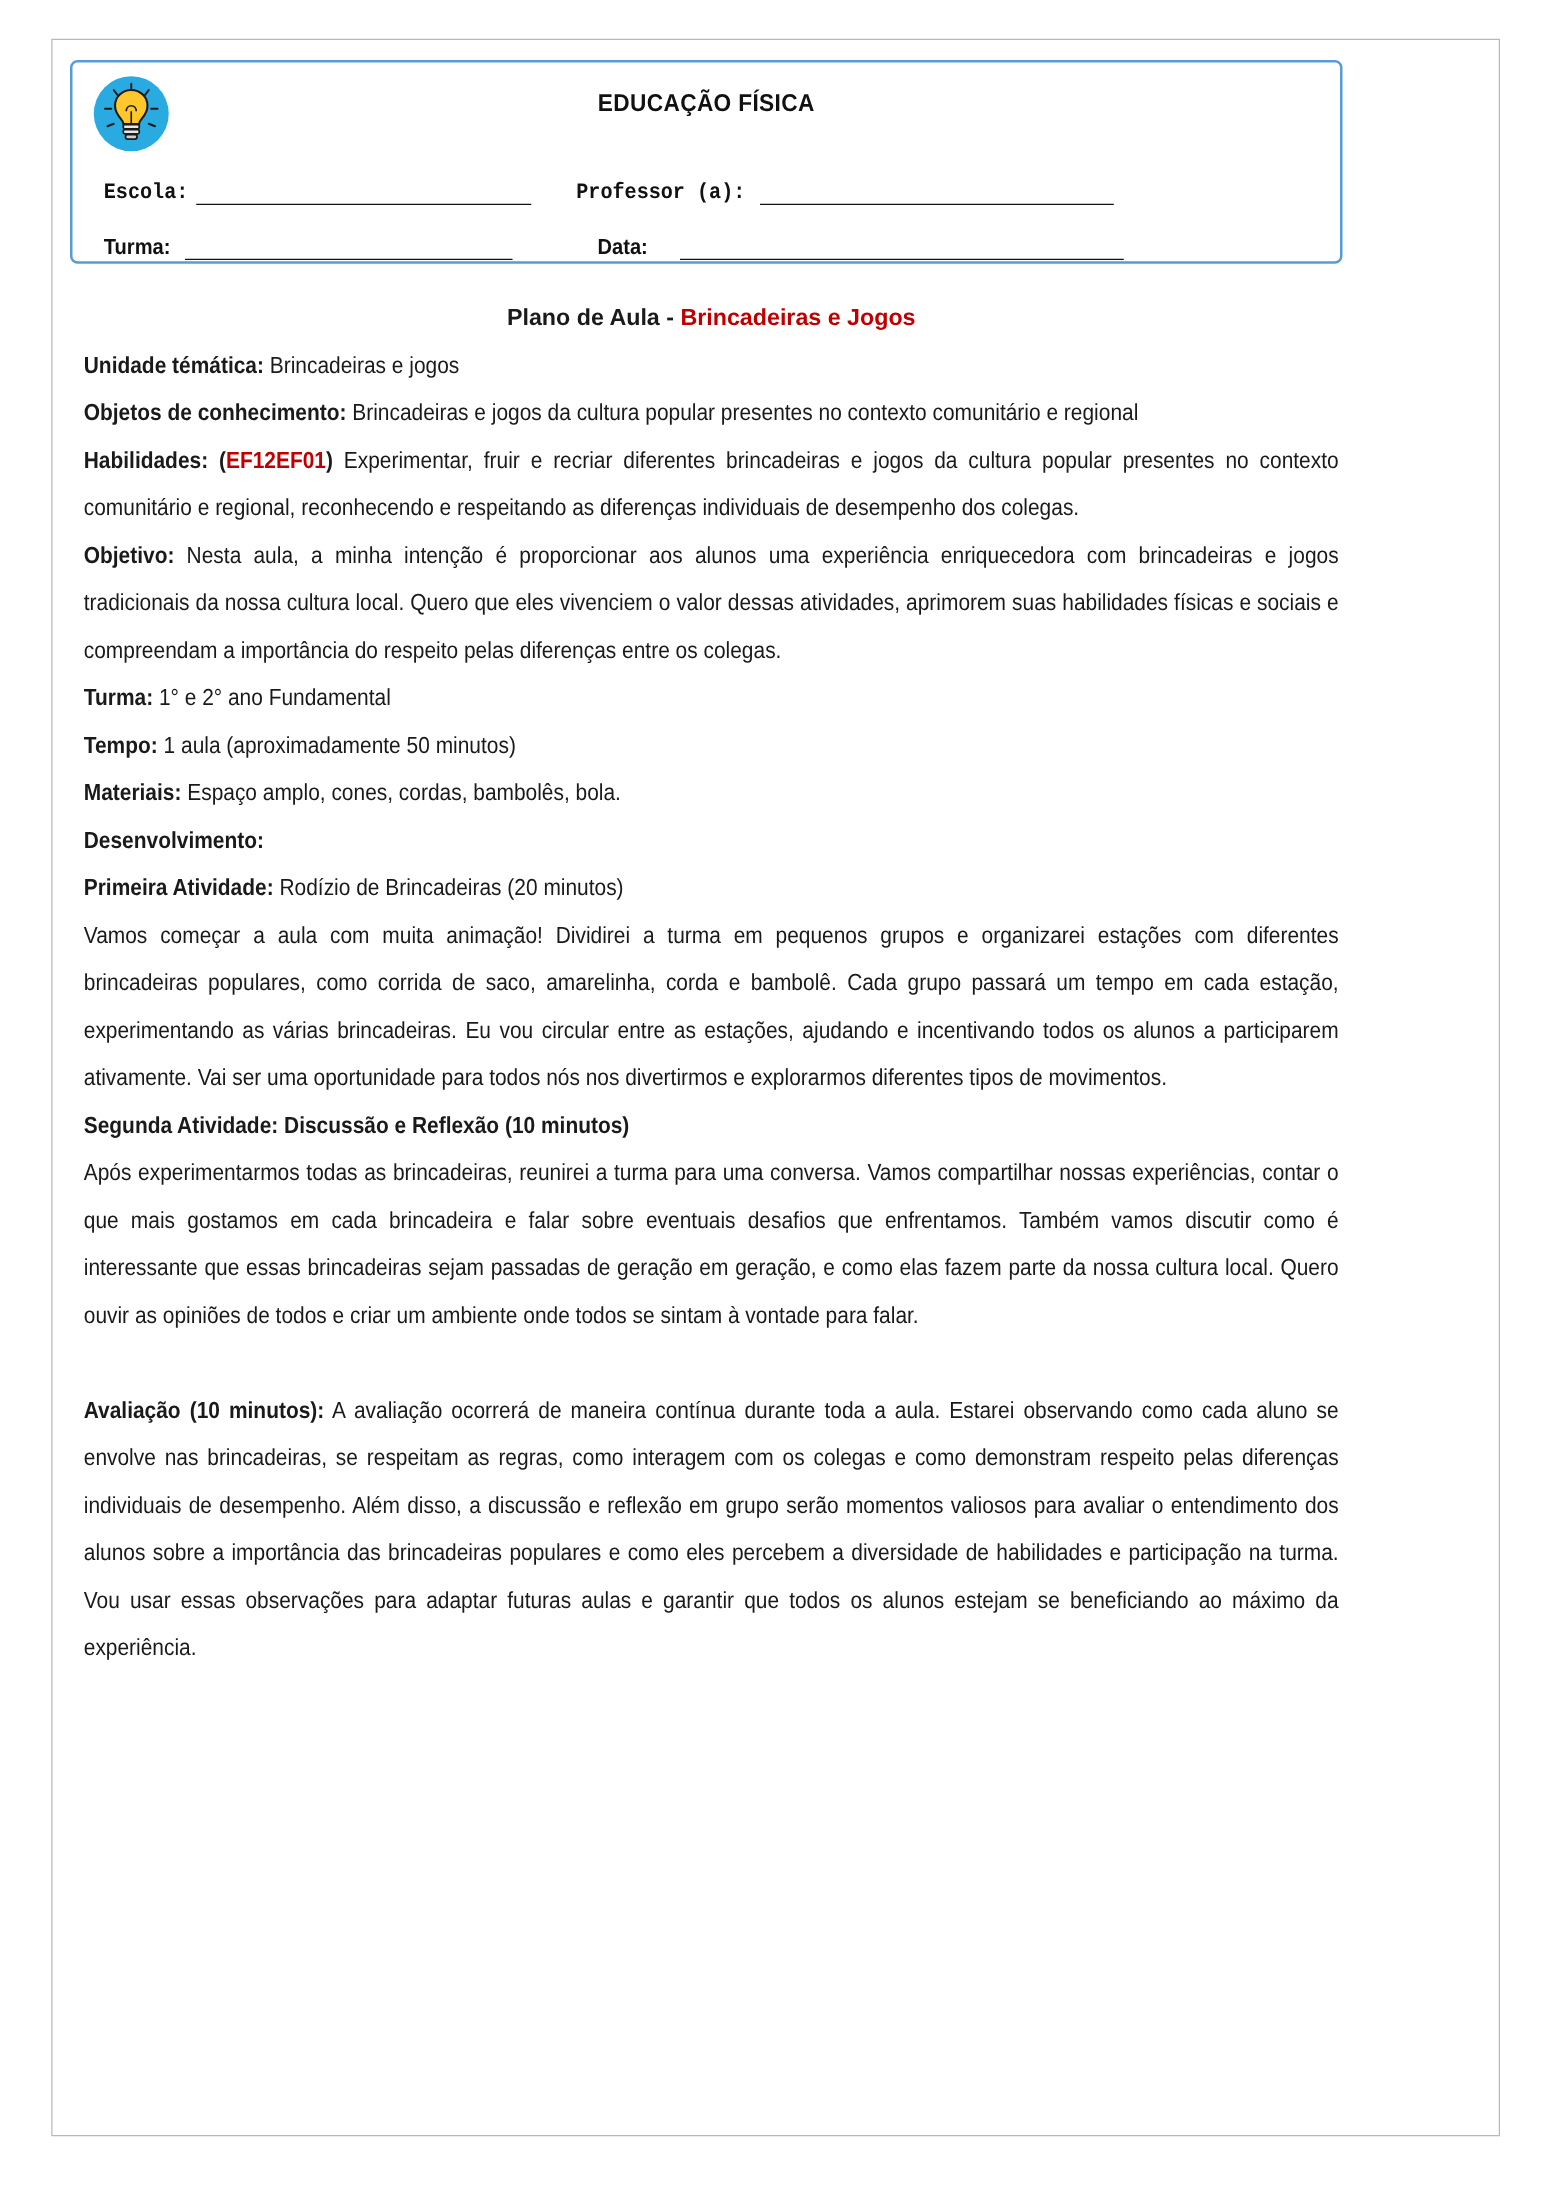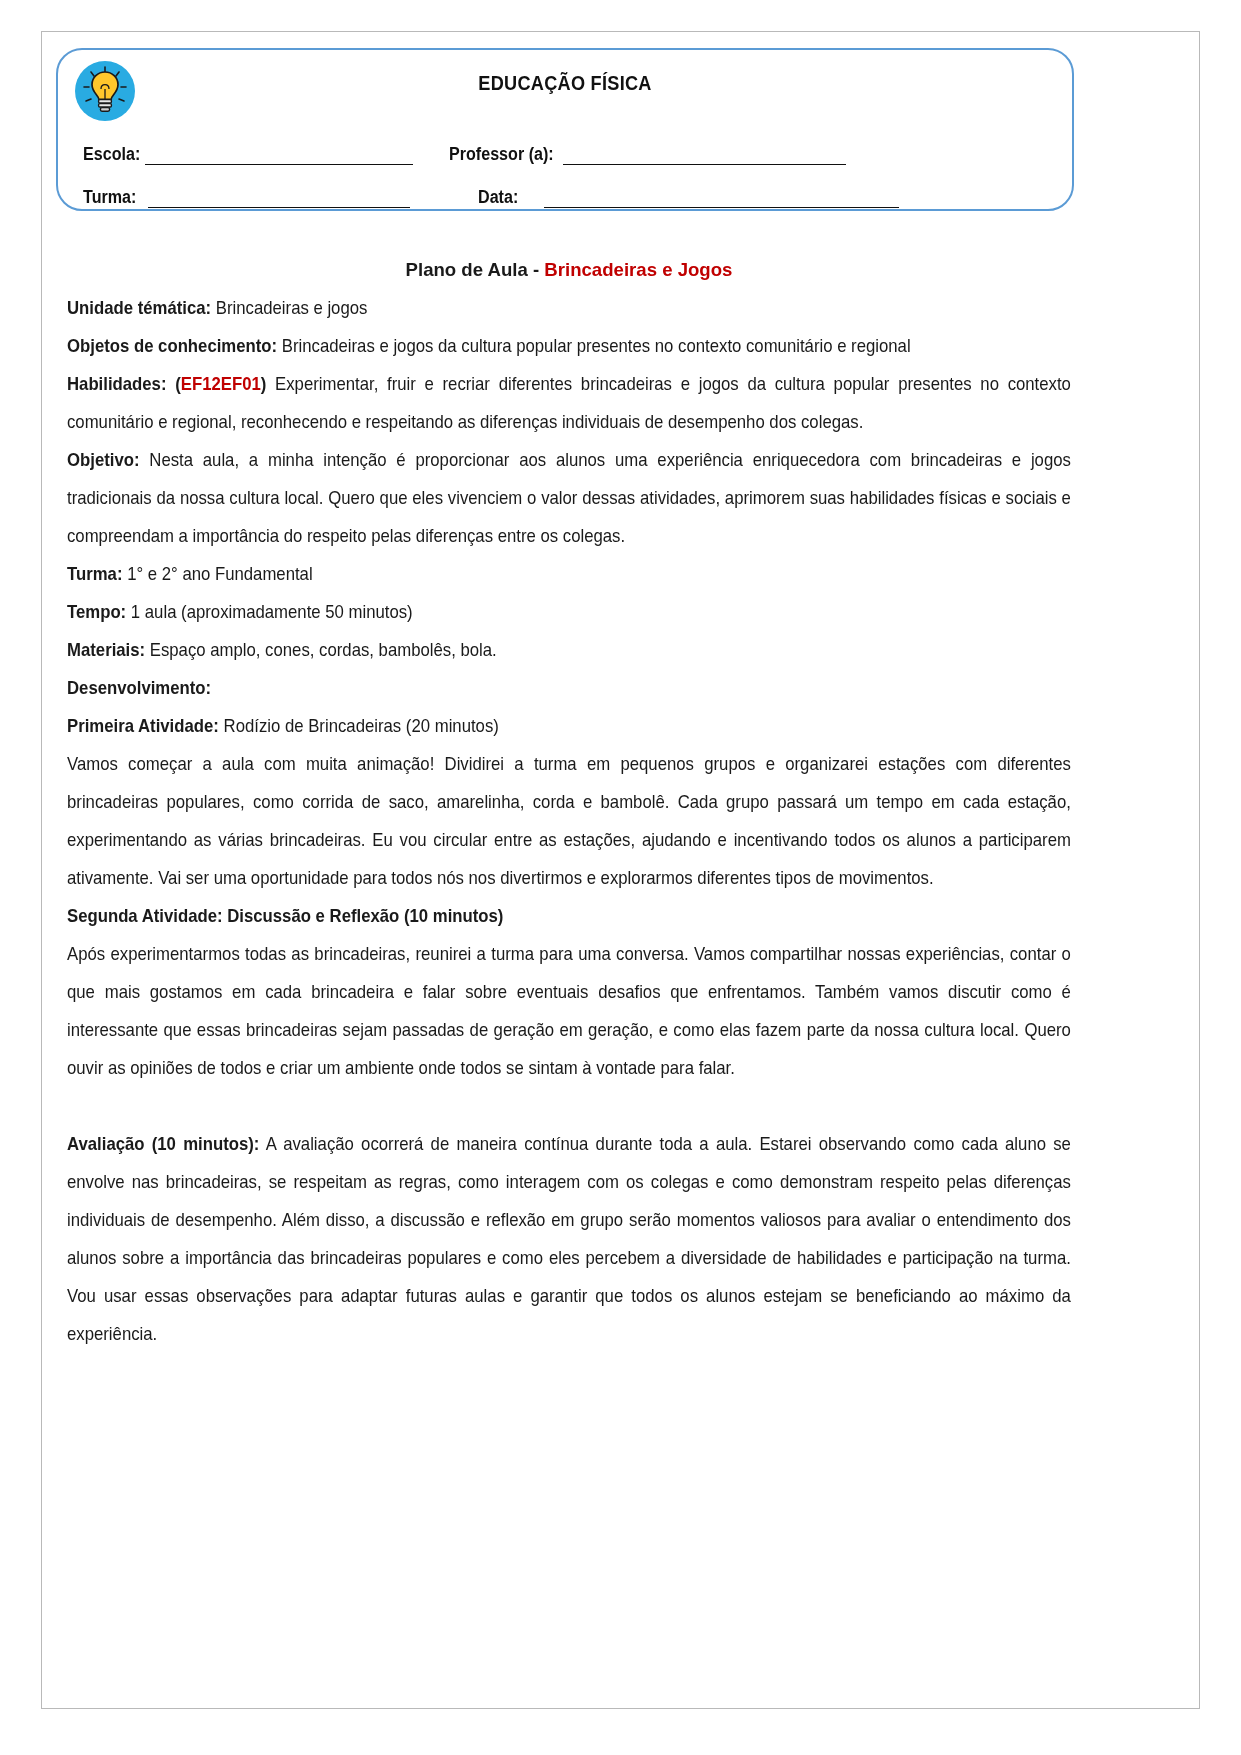--- a/index.html
+++ b/index.html
@@ -27,21 +27,21 @@
   }
 
   
   .header-box {
     position: absolute;
     left: 14px;
     top: 16px;
     width: 1018px;
     height: 163px;
     border: 2px solid #5B9BD5;
-    border-radius: 26px;
+    border-radius: 6px;
     box-sizing: border-box;
   }
 
   .logo {
     position: absolute;
     left: 14px;
     top: 8px;
     width: 66px;
     height: 66px;
   }
@@ -64,21 +64,21 @@
   .field-row {
     position: absolute;
     left: 25px;
     right: 18px;
     display: flex;
     align-items: flex-end;
     font-size: 17.5px;
     font-weight: bold;
     color: #111111;
   }
-  .field-row.row1 { top: 94px; }
+  .field-row.row1 { top: 94px; font-family: Liberation Mono, monospace; }
   .field-row.row2 { top: 137px; }
 
   .field {
     display: flex;
     align-items: flex-end;
     white-space: nowrap;
   }
   .field .lbl {
     font-weight: bold;
     transform: scaleX(.92);
@@ -97,21 +97,21 @@
   .f-professor .ruler   { width: 283px; }
   .f-turma       { margin-left: 0px; }
   .f-turma .ruler       { width: 262px; margin-left: 7px; }
   .f-data        { margin-left: 68px; gap: 22px; }
   .f-data .ruler        { width: 355px; }
 
   
   .content {
     position: absolute;
     left: 25px;
-    top: 219px;
+    top: 203px;
     width: 1004px;
     color: #1a1a1a;
     font-size: 18.6px;
     line-height: 38px;
     font-family: "Liberation Sans", sans-serif;
   }
   .content p {
     margin: 0;
     padding: 0;
     transform: scaleX(.90);

